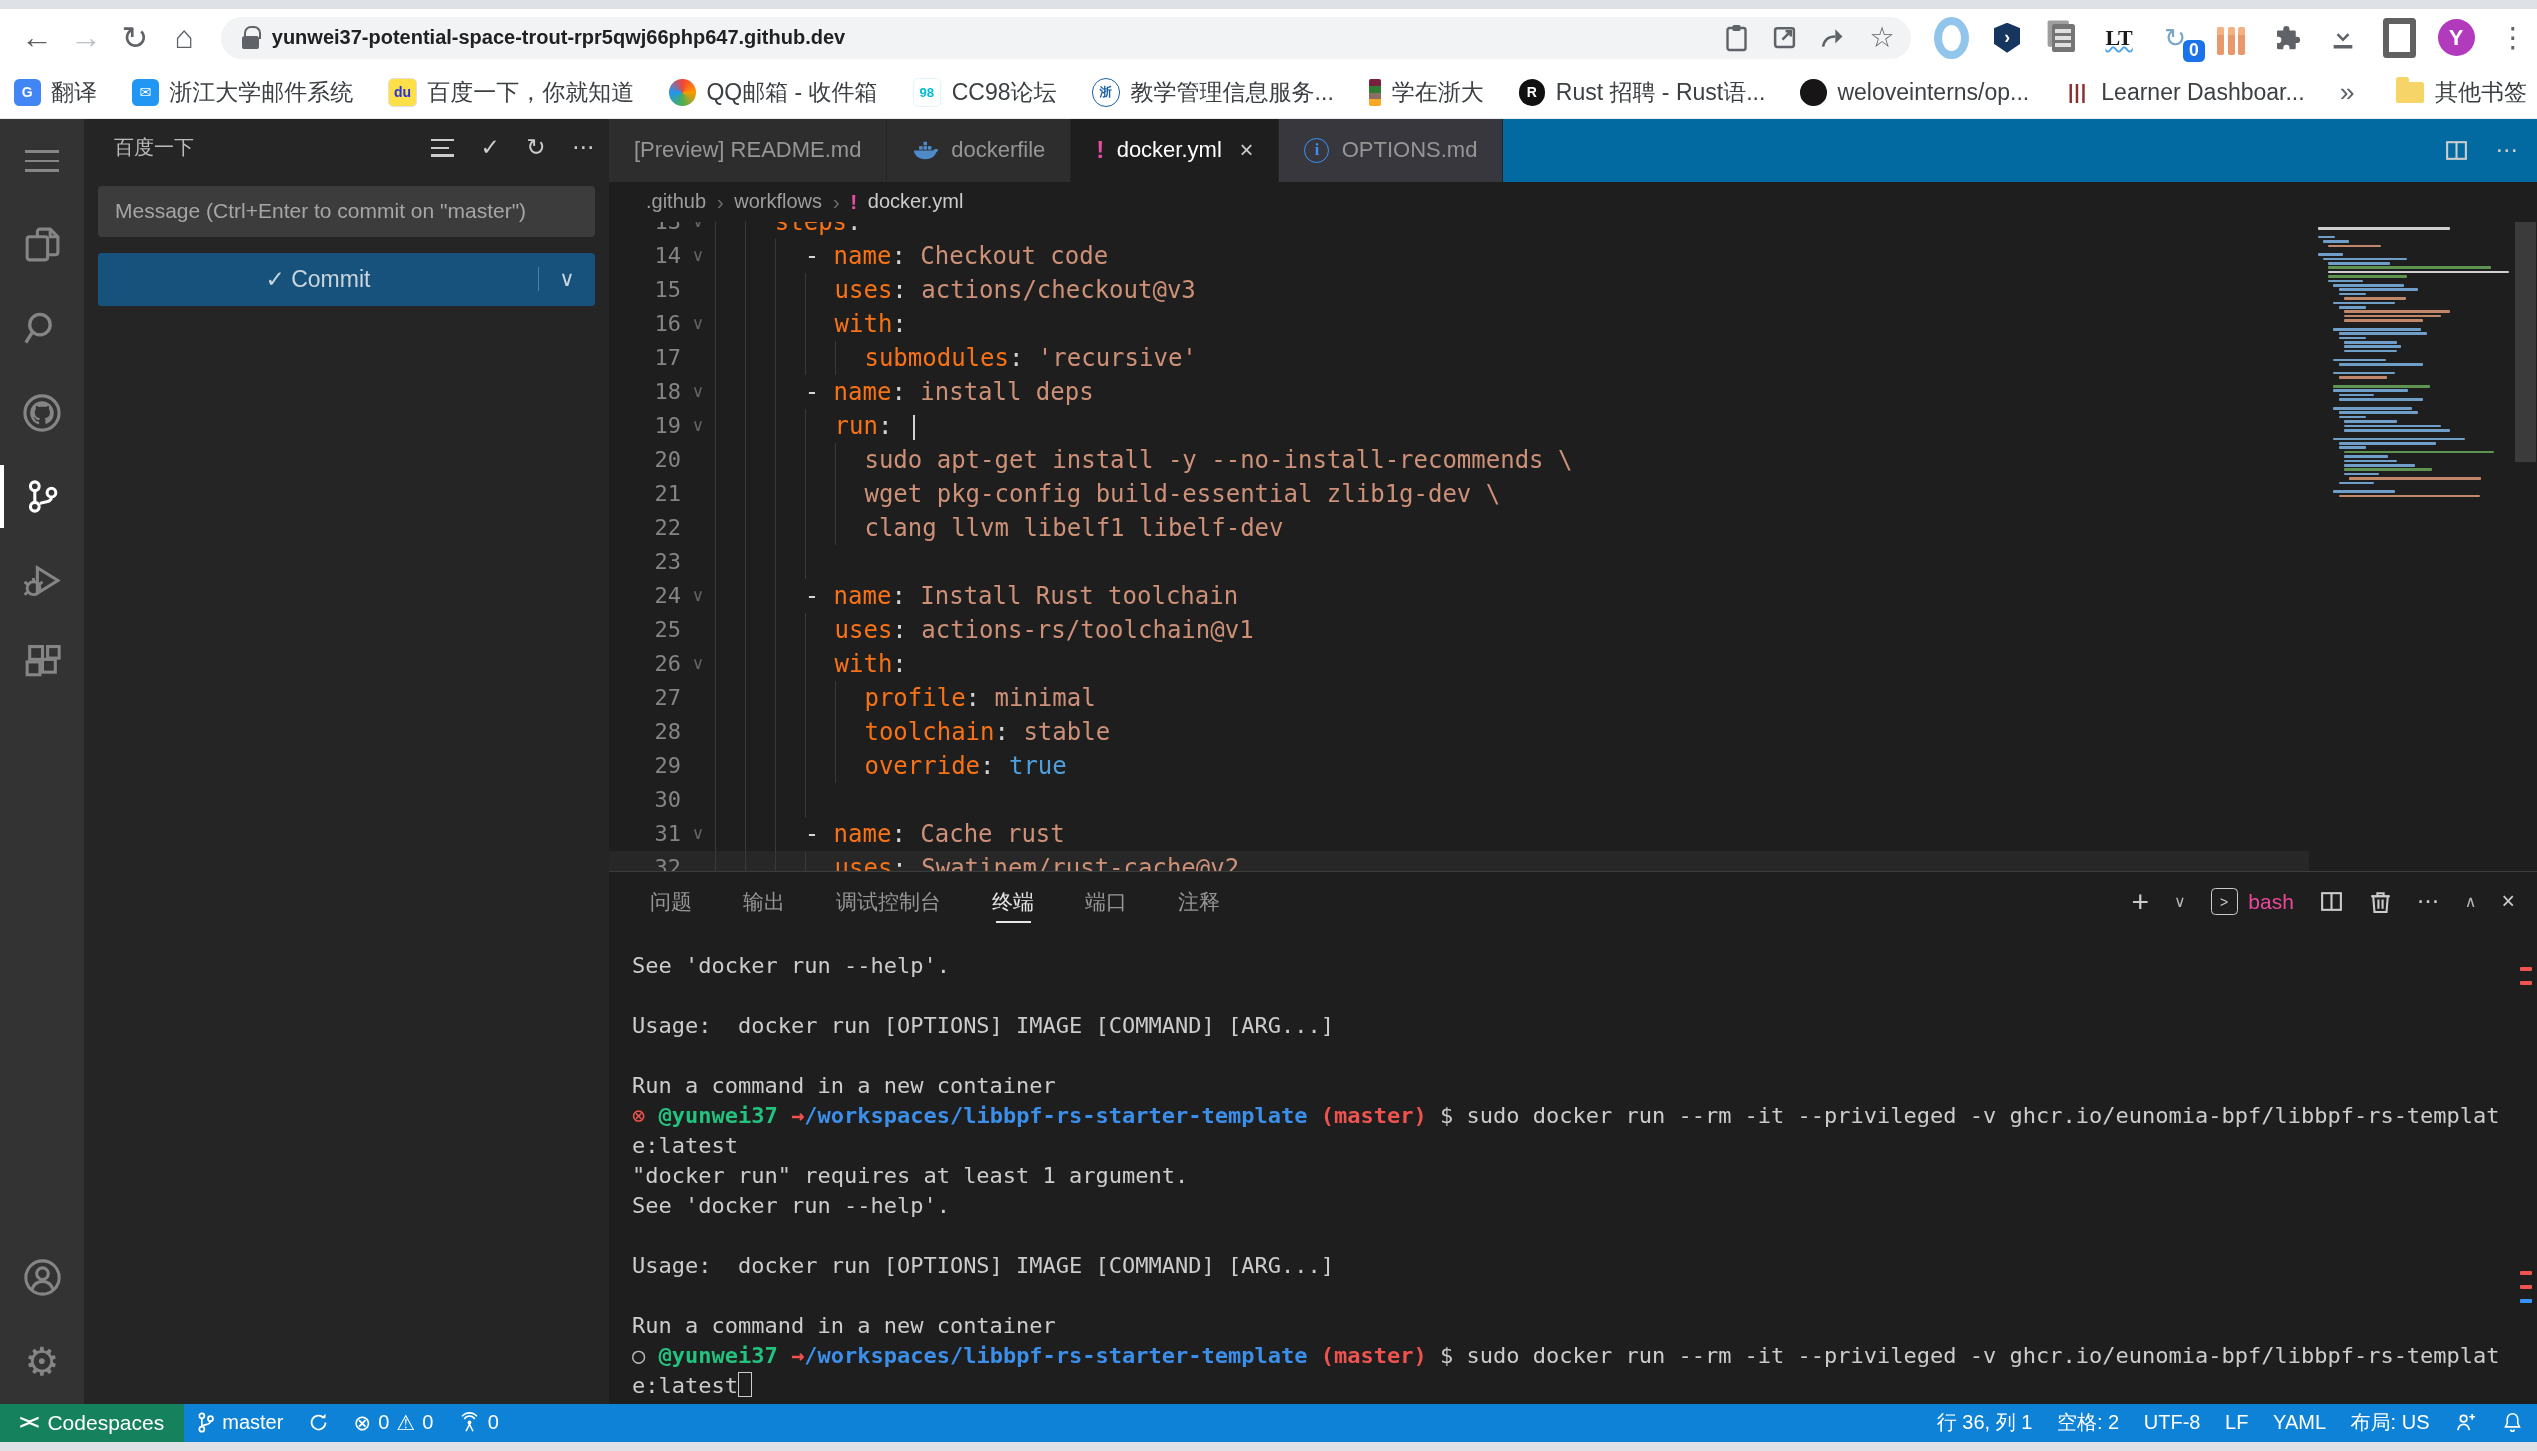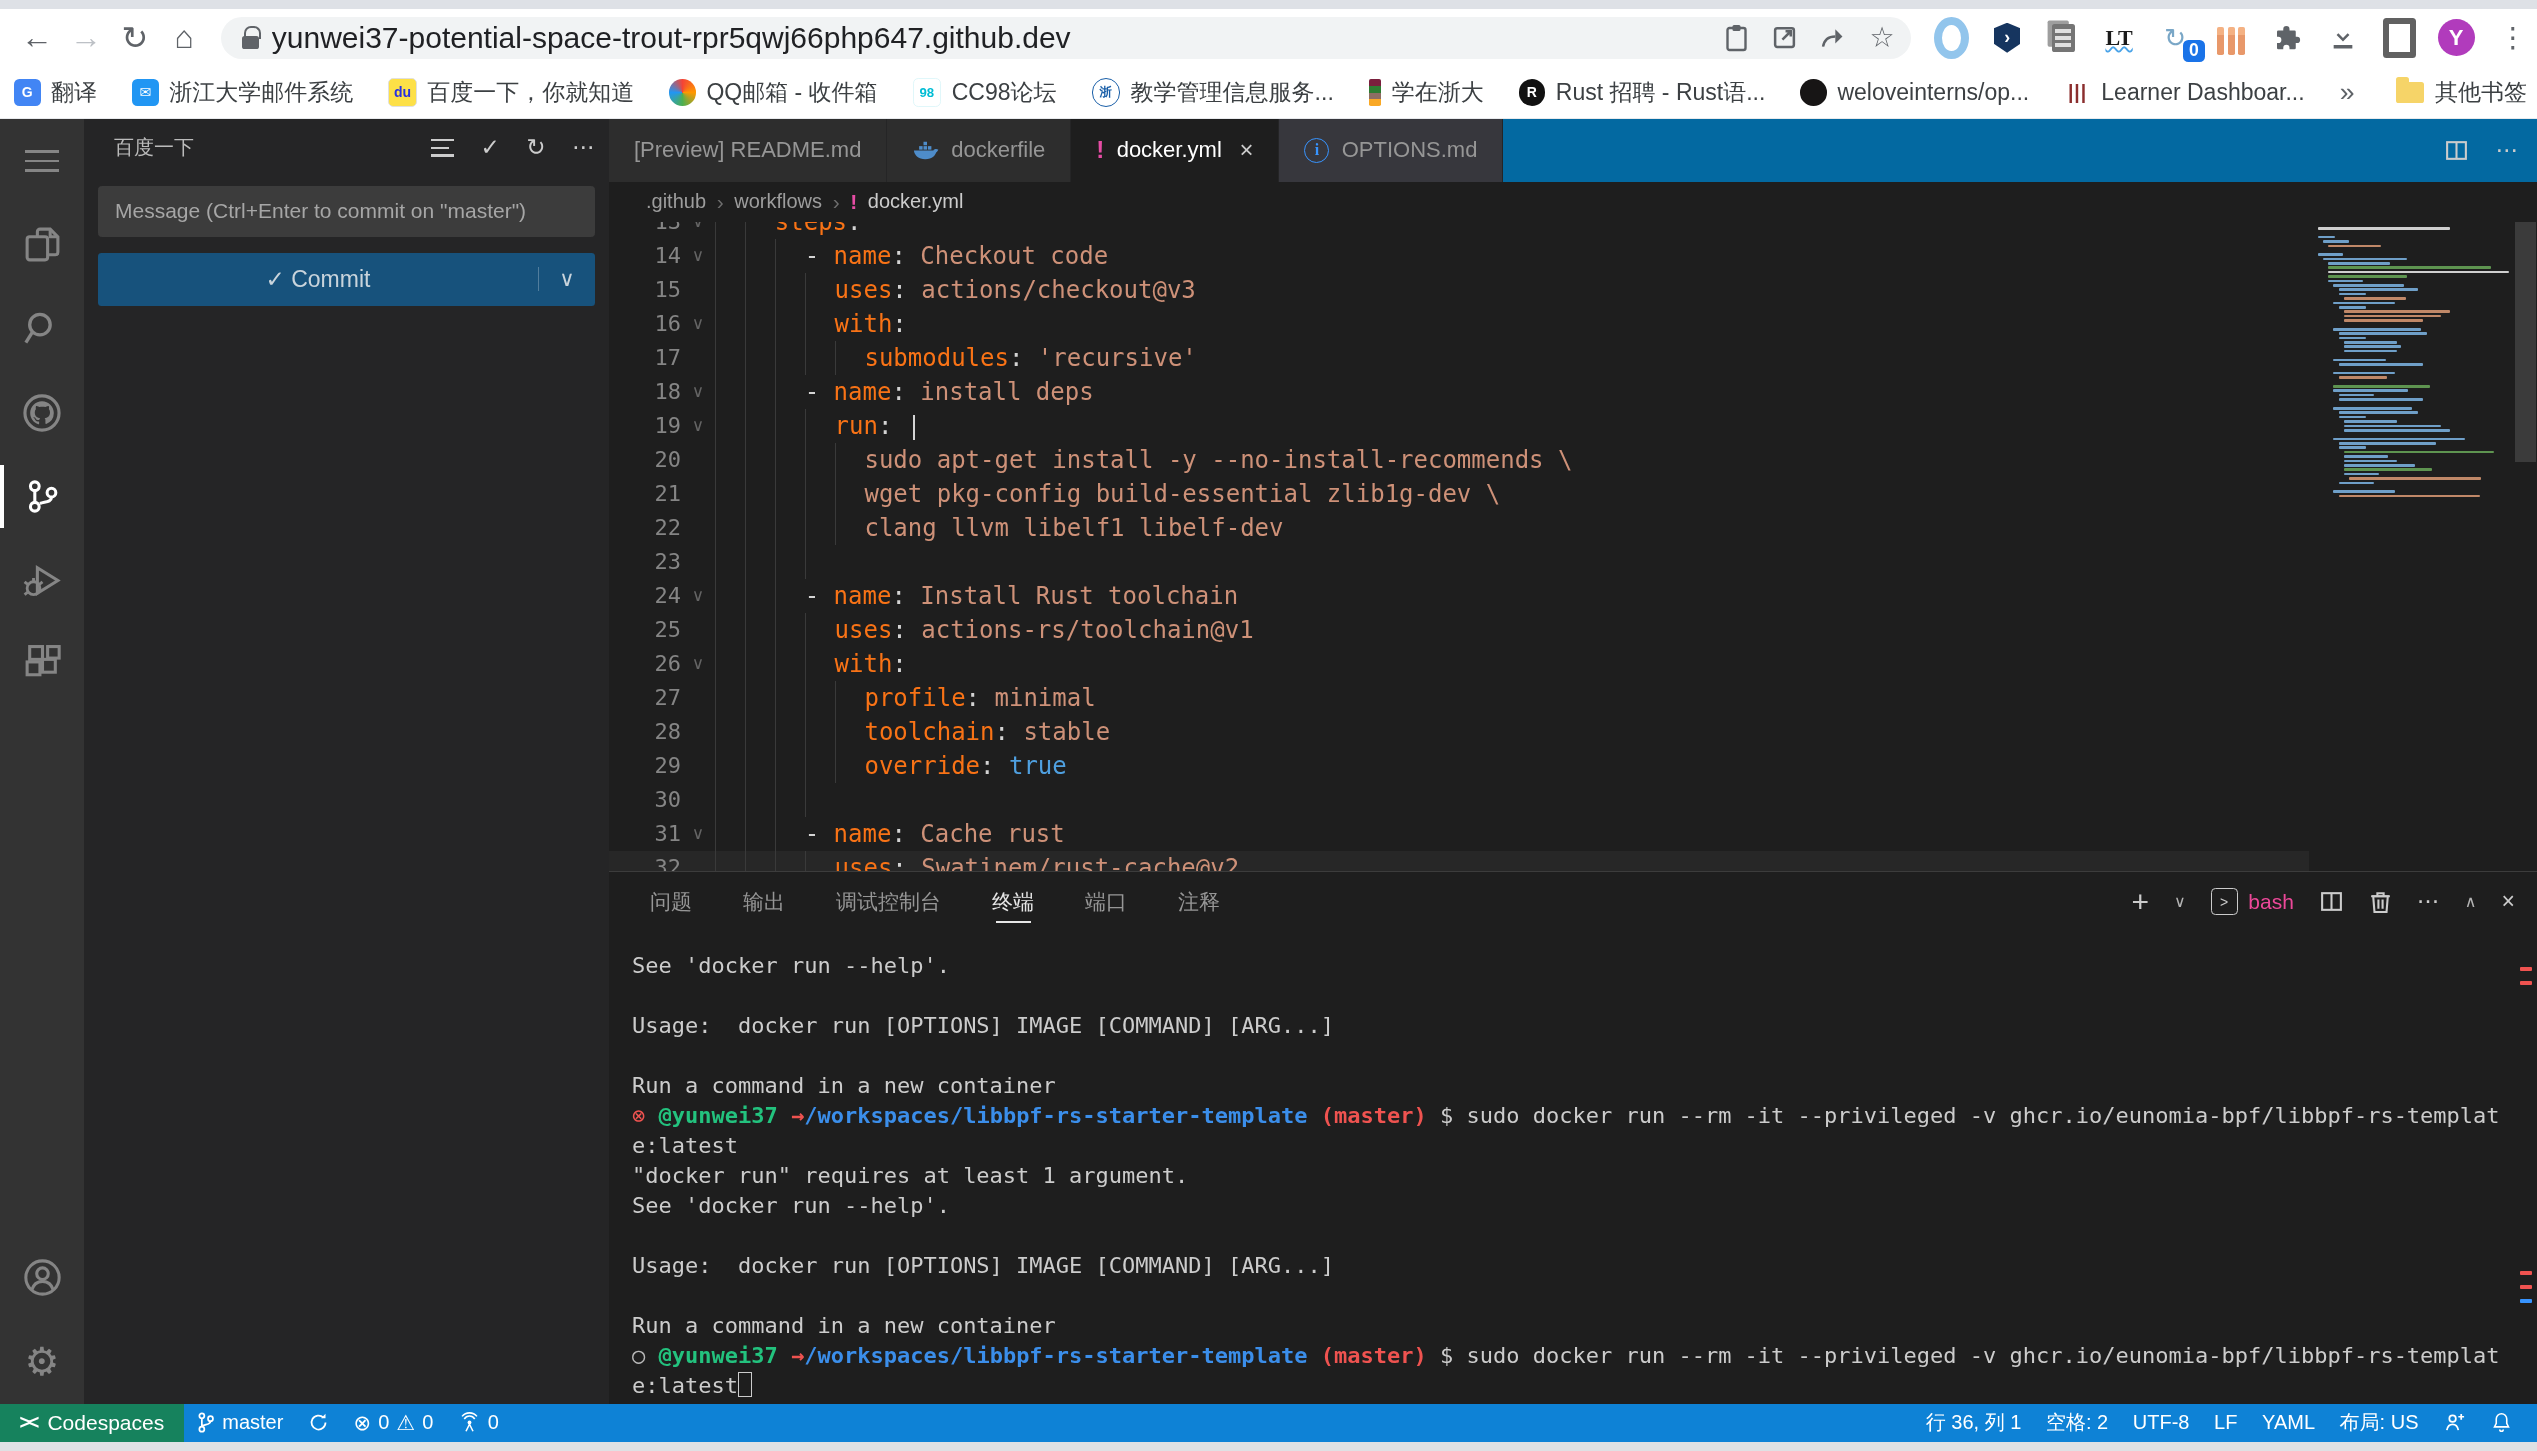--- a/index.html
+++ b/index.html
@@ -8,21 +8,21 @@
   
   .topstrip{height:8.8px;background:#dee1e6;}
   .navrow{height:58px;background:#ffffff;display:flex;align-items:center;padding:0 12.3px;}
   .navbtn{width:49px;text-align:center;font-size:32px;color:#5f6368;flex:0 0 auto;cursor:default;}
   .navbtn.disabled{color:#bdc1c6;}
   .addrbar{height:42px;background:#f1f3f4;border-radius:21px;flex:0 0 auto;width:1658px;
     margin-left:12.3px;display:flex;align-items:center;padding:0 16px;}
   .lock{width:17.6px;height:23px;position:relative;margin:0 12.3px 0 5.3px;flex:0 0 auto;}
   .lock .body{position:absolute;bottom:0;left:0;width:17.6px;height:13.2px;background:#5f6368;border-radius:2.6px;}
   .lock .sh{position:absolute;top:0;left:2.6px;width:12.3px;height:10.6px;border:2.6px solid #5f6368;border-bottom:none;border-radius:7px 7px 0 0;}
-  .url{font-size:30px;color:#202124;white-space:nowrap;overflow:hidden;flex:1;}
+  .url{font-size:20px;color:#202124;white-space:nowrap;overflow:hidden;flex:1;font-weight:bold;}
   .pillicons{display:flex;gap:23px;align-items:center;margin-left:8.8px;color:#5f6368;}
   .pillicons svg{display:block;}
   .staricon{font-size:28px;color:#5f6368;line-height:1;}
   .extrow{display:flex;align-items:center;gap:21px;margin-left:23px;}
   .ext{width:35px;height:35px;display:flex;align-items:center;justify-content:center;flex:0 0 auto;}
   .okta{width:26.5px;height:26.5px;border:8px solid #92c5ec;border-radius:50%;}
   .shield{width:26.5px;height:30px;background:#16355f;clip-path:polygon(50% 0,100% 18%,100% 70%,50% 100%,0 70%,0 18%);
     color:#fff;font-size:17.6px;font-weight:bold;display:flex;align-items:center;justify-content:center;}
   .notes{width:23px;height:28px;background:#757575;border-radius:2.6px;position:relative;box-shadow:-5.3px -4.4px 0 -0.9px #9e9e9e;}
   .notes i{position:absolute;left:3.5px;width:16px;height:3.5px;background:#e0e0e0;}
@@ -123,21 +123,21 @@
   .t-e{color:#ef5350;} .t-o{color:#b8b8b8;}
   .cursor{display:inline-block;width:12.3px;height:23px;border:1.8px solid #cccccc;vertical-align:-3.5px;}
   .tmarks{position:absolute;right:4.4px;top:0;width:14px;height:100%;}
   .tmark{position:absolute;width:12.3px;height:4.4px;border-radius:0.9px;}
   
   .statusbar{height:38px;background:#0e82d6;display:flex;align-items:center;color:#ffffff;font-size:20px;}
   .sb-remote{background:#16825d;height:38px;display:flex;align-items:center;padding:0 19.4px;gap:10.6px;font-size:21px;}
   .sb-remote .gl{font-weight:bold;letter-spacing:-2.6px;font-size:19.4px;}
   .sbitem{display:flex;align-items:center;gap:7px;padding:0 12.3px;height:38px;}
   .sbleft{display:flex;align-items:center;}
-  .sbright{margin-left:auto;display:flex;align-items:center;padding-right:14px;}
+  .sbright{margin-left:auto;display:flex;align-items:center;padding-right:3px;}
   .sbg{font-size:21px;}
   .bstrip{height:10.6px;background:#dfe1e4;}
   svg{flex:0 0 auto;}
 </style>
 </head>
 <body>
 
 <div class="screen">
 
   <div class="topstrip"></div>

